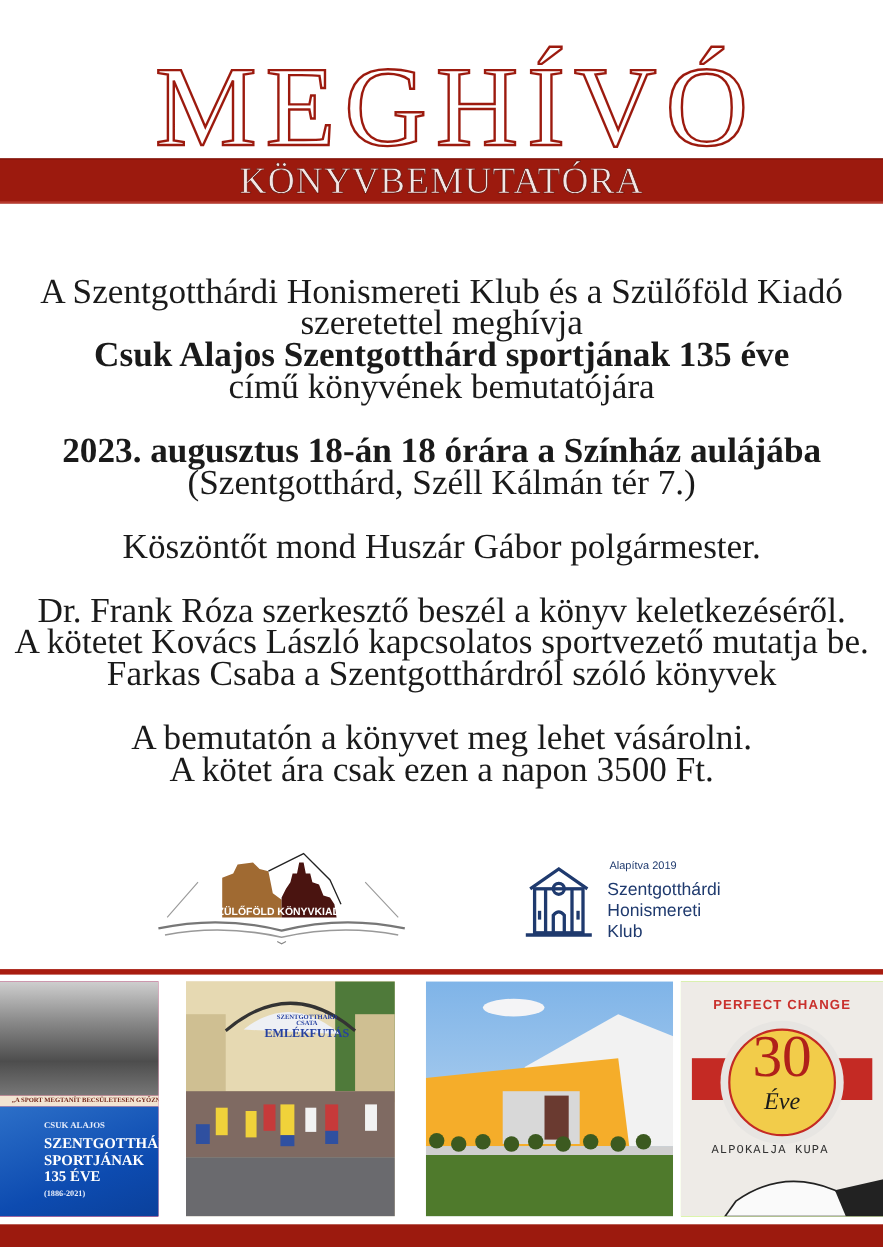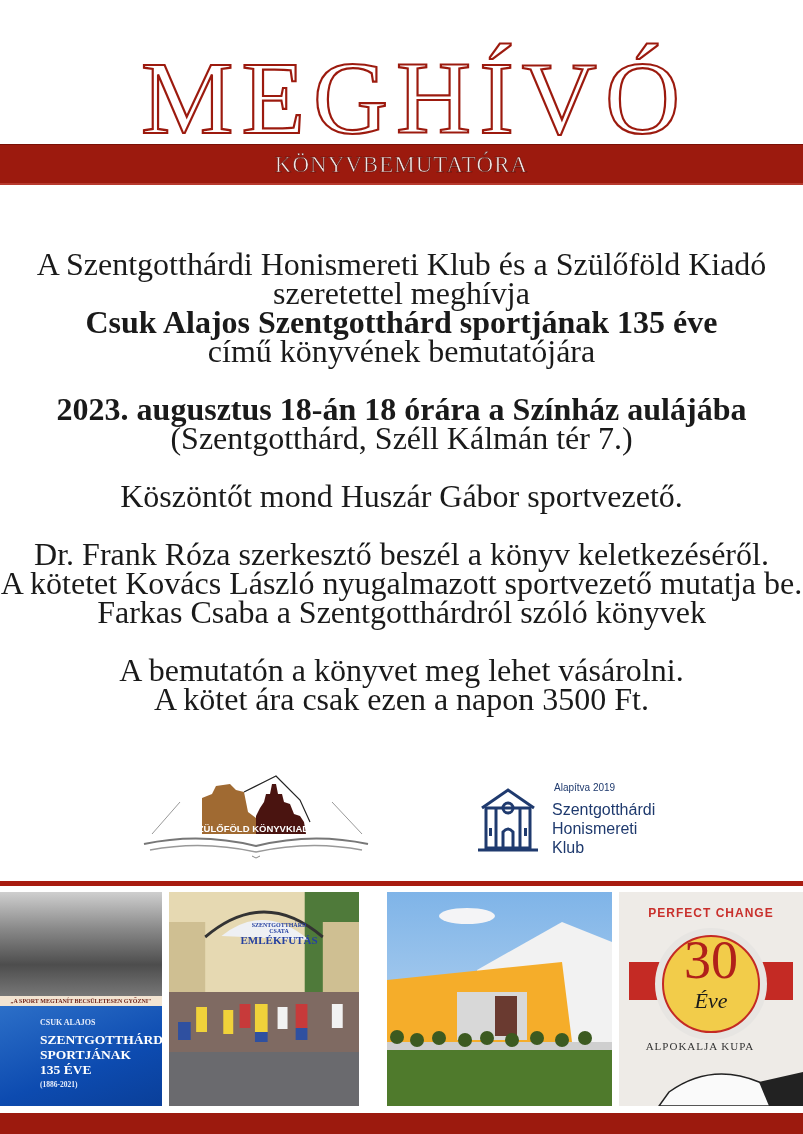--- a/index.html
+++ b/index.html
@@ -1,68 +1,68 @@
 <!DOCTYPE html>
 <html><head>
 <meta charset="utf-8">
 <style>
   html,body{margin:0;padding:0;background:#fff;}
   body{width:803px;height:1134px;position:relative;overflow:hidden;font-family:"Liberation Serif","DejaVu Serif",serif;color:#1a1a1a;}
   .title{position:absolute;left:0;top:48px;width:803px;text-align:center;font-family:"Liberation Serif",serif;font-size:104px;line-height:100px;letter-spacing:8px;color:#fff;-webkit-text-stroke:2.2px #9c1a0e;font-weight:normal;margin-left:13px;}
   .band{position:absolute;left:0;top:144px;width:803px;height:41px;background:#9c1a0e;border-top:1px solid #7a0f06;border-bottom:2px solid #b73a2e;box-sizing:border-box;}
-  .band-text{position:absolute;left:0;top:146px;width:803px;text-align:center;font-size:23px;line-height:38px;letter-spacing:1px;color:#f2e6e4;-webkit-text-stroke:0.6px #5a0a04;}
+  .band-text{position:absolute;left:0;top:146px;width:803px;text-align:center;font-size:34px;line-height:38px;letter-spacing:1px;color:#f2e6e4;-webkit-text-stroke:0.6px #5a0a04;}
   .body{position:absolute;left:0;top:250px;width:803px;text-align:center;font-size:32px;line-height:29px;color:#1a1a1a;}
   .body p{margin:0;}
   .body .gap{height:29px;}
   .bold{font-weight:bold;}
   .logo1{position:absolute;left:140px;top:772px;width:232px;height:88px;}
   .logo2{position:absolute;left:472px;top:780px;width:220px;height:80px;}
   .logo2 .icon{position:absolute;left:4px;top:4px;width:64px;height:70px;}
   .logo2 .tag{position:absolute;left:82px;top:2px;font-family:"Liberation Sans",sans-serif;font-size:10px;color:#1f3a6e;}
   .logo2 .name{position:absolute;left:80px;top:20px;font-family:"Liberation Sans",sans-serif;font-size:16px;line-height:19px;color:#1f3a6e;}
   .rule{position:absolute;left:0;top:881px;width:803px;height:5px;background:#a81c10;}
   .photo{position:absolute;top:892px;height:214px;overflow:hidden;}
-  .p1{left:0;width:162px;background:#be185d;}
+  .p1{left:0;width:144px;background:#be185d;}
   .p2{left:169px;width:190px;}
   .p3{left:387px;width:225px;}
   .p4{left:619px;width:184px;background:#bef264;}
   .footer{position:absolute;left:0;top:1113px;width:803px;height:21px;background:#9c1a0e;}
   .cover-top{position:absolute;left:0;top:0;width:162px;height:104px;background:linear-gradient(180deg,#cfcfcf 0%,#8a8a8a 35%,#4d4d4d 70%,#777 100%);}
   .cover-quote{position:absolute;left:0;top:104px;width:162px;height:10px;background:#f2e4d2;font-size:6px;line-height:10px;text-align:center;color:#6b1f14;font-weight:bold;}
   .cover-blue{position:absolute;left:0;top:114px;width:162px;height:100px;background:linear-gradient(160deg,#2c6fc8,#0d4bb0 60%,#0a3f99);}
   .cover-author{position:absolute;left:40px;top:12px;font-size:8px;color:#e8eefb;font-weight:bold;}
   .cover-title{position:absolute;left:40px;top:26px;font-size:13.5px;line-height:15px;color:#fff;font-weight:bold;}
   .cover-years{position:absolute;left:40px;top:74px;font-size:7.5px;color:#e8eefb;font-weight:bold;}
   .sky{position:absolute;left:0;top:0;width:100%;height:100%;}
   .arch-text{position:absolute;left:60px;top:30px;width:100px;text-align:center;font-family:"Liberation Serif",serif;font-size:11px;font-weight:bold;color:#2540a0;}
   .badge-top{position:absolute;left:0;top:14px;width:184px;text-align:center;font-family:"Liberation Sans",sans-serif;font-size:12px;font-weight:bold;color:#c9302c;letter-spacing:1px;}
   .badge-num{position:absolute;left:0;top:38px;width:184px;text-align:center;font-family:"Liberation Serif",serif;font-size:54px;color:#b0201a;line-height:60px;}
   .badge-eve{position:absolute;left:0;top:96px;width:184px;text-align:center;font-family:"Liberation Serif",serif;font-style:italic;font-size:22px;color:#1a1a1a;}
-  .badge-bottom{position:absolute;left:0;top:148px;width:162px;text-align:center;font-family:Liberation Serif, serif;font-size:11px;color:#333;letter-spacing:1px;}
+  .badge-bottom{position:absolute;left:0;top:148px;width:162px;text-align:center;font-family:Liberation Mono, monospace;font-size:11px;color:#333;letter-spacing:1px;}
 </style>
 </head>
 <body>
 
 <div class="title">MEGHÍVÓ</div>
 <div class="band"></div>
 <div class="band-text">KÖNYVBEMUTATÓRA</div>
 
 <div class="body">
   <p>A Szentgotthárdi Honismereti Klub és a Szülőföld Kiadó</p>
   <p>szeretettel meghívja</p>
   <p class="bold">Csuk Alajos Szentgotthárd sportjának 135 éve</p>
   <p>című könyvének bemutatójára</p>
   <div class="gap"></div>
   <p class="bold">2023. augusztus 18-án 18 órára a Színház aulájába</p>
   <p>(Szentgotthárd, Széll Kálmán tér 7.)</p>
   <div class="gap"></div>
-  <p>Köszöntőt mond Huszár Gábor sportvezető.</p>
+  <p>Köszöntőt mond Huszár Gábor polgármester.</p>
   <div class="gap"></div>
   <p>Dr. Frank Róza szerkesztő beszél a könyv keletkezéséről.</p>
-  <p>A kötetet Kovács László nyugalmazott sportvezető mutatja be.</p>
+  <p>A kötetet Kovács László kapcsolatos sportvezető mutatja be.</p>
   <p>Farkas Csaba a Szentgotthárdról szóló könyvek</p>
   <div class="gap"></div>
   <p>A bemutatón a könyvet meg lehet vásárolni.</p>
   <p>A kötet ára csak ezen a napon 3500 Ft.</p>
 </div>
 
 <div class="logo1">
   <svg width="232" height="88" viewBox="0 0 232 88">
     <path d="M4 72 Q60 60 116 74 Q172 60 228 72" stroke="#777" stroke-width="2" fill="none"></path>
     <path d="M10 78 Q62 68 116 80 Q170 68 222 78" stroke="#999" stroke-width="1.5" fill="none"></path>

